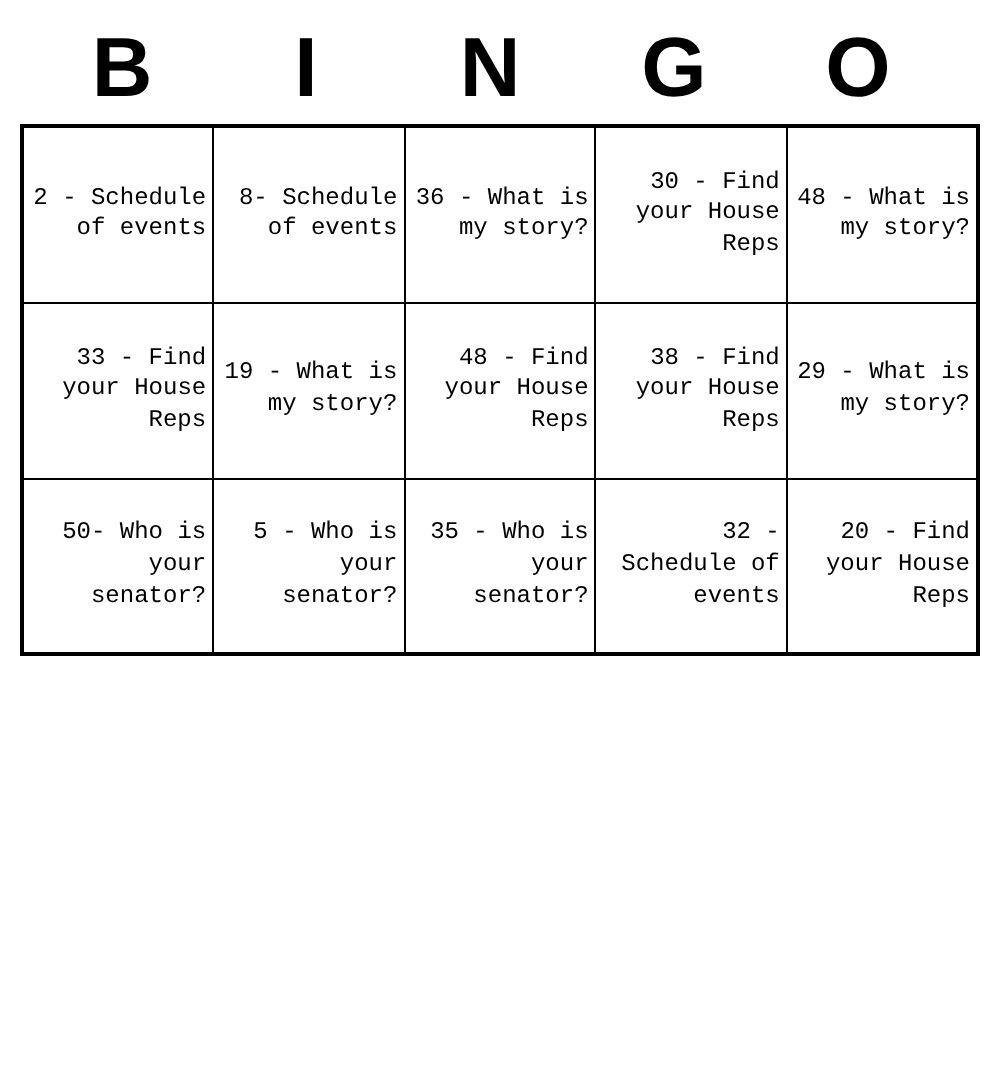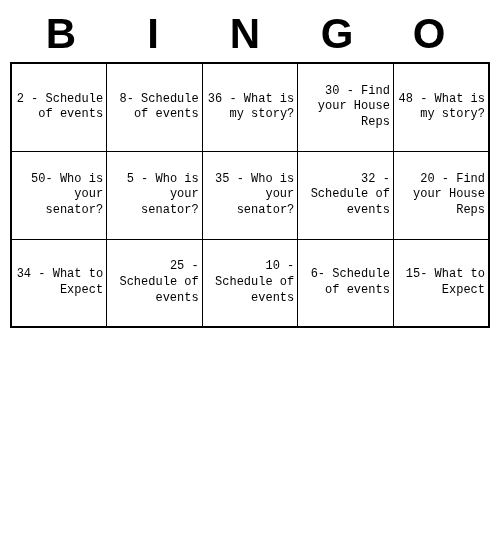--- a/index.html
+++ b/index.html
@@ -63,27 +63,27 @@
 <table class="bingo-grid">
   <tbody id="grid-body">
       <tr>
         <td>2 - Schedule of events</td>
         <td>8- Schedule of events</td>
         <td>36 - What is my story?</td>
         <td>30 - Find your House Reps</td>
         <td>48 - What is my story?</td>
       </tr>
       <tr>
+        <td>33 - Find your House Reps</td>
+        <td>19 - What is my story?</td>
+        <td>48 - Find your House Reps</td>
+        <td>38 - Find your House Reps</td>
+        <td>29 - What is my story?</td>
+      </tr>
+      <tr>
         <td>50- Who is your senator?</td>
         <td>5 - Who is your senator?</td>
         <td>35 - Who is your senator?</td>
         <td>32 - Schedule of events</td>
         <td>20 - Find your House Reps</td>
       </tr>
-      <tr>
-        <td>34 - What to Expect</td>
-        <td>25 - Schedule of events</td>
-        <td>10 - Schedule of events</td>
-        <td>6- Schedule of events</td>
-        <td>15- What to Expect</td>
-      </tr>
     </tbody>
 </table>
 
 </body></html>

